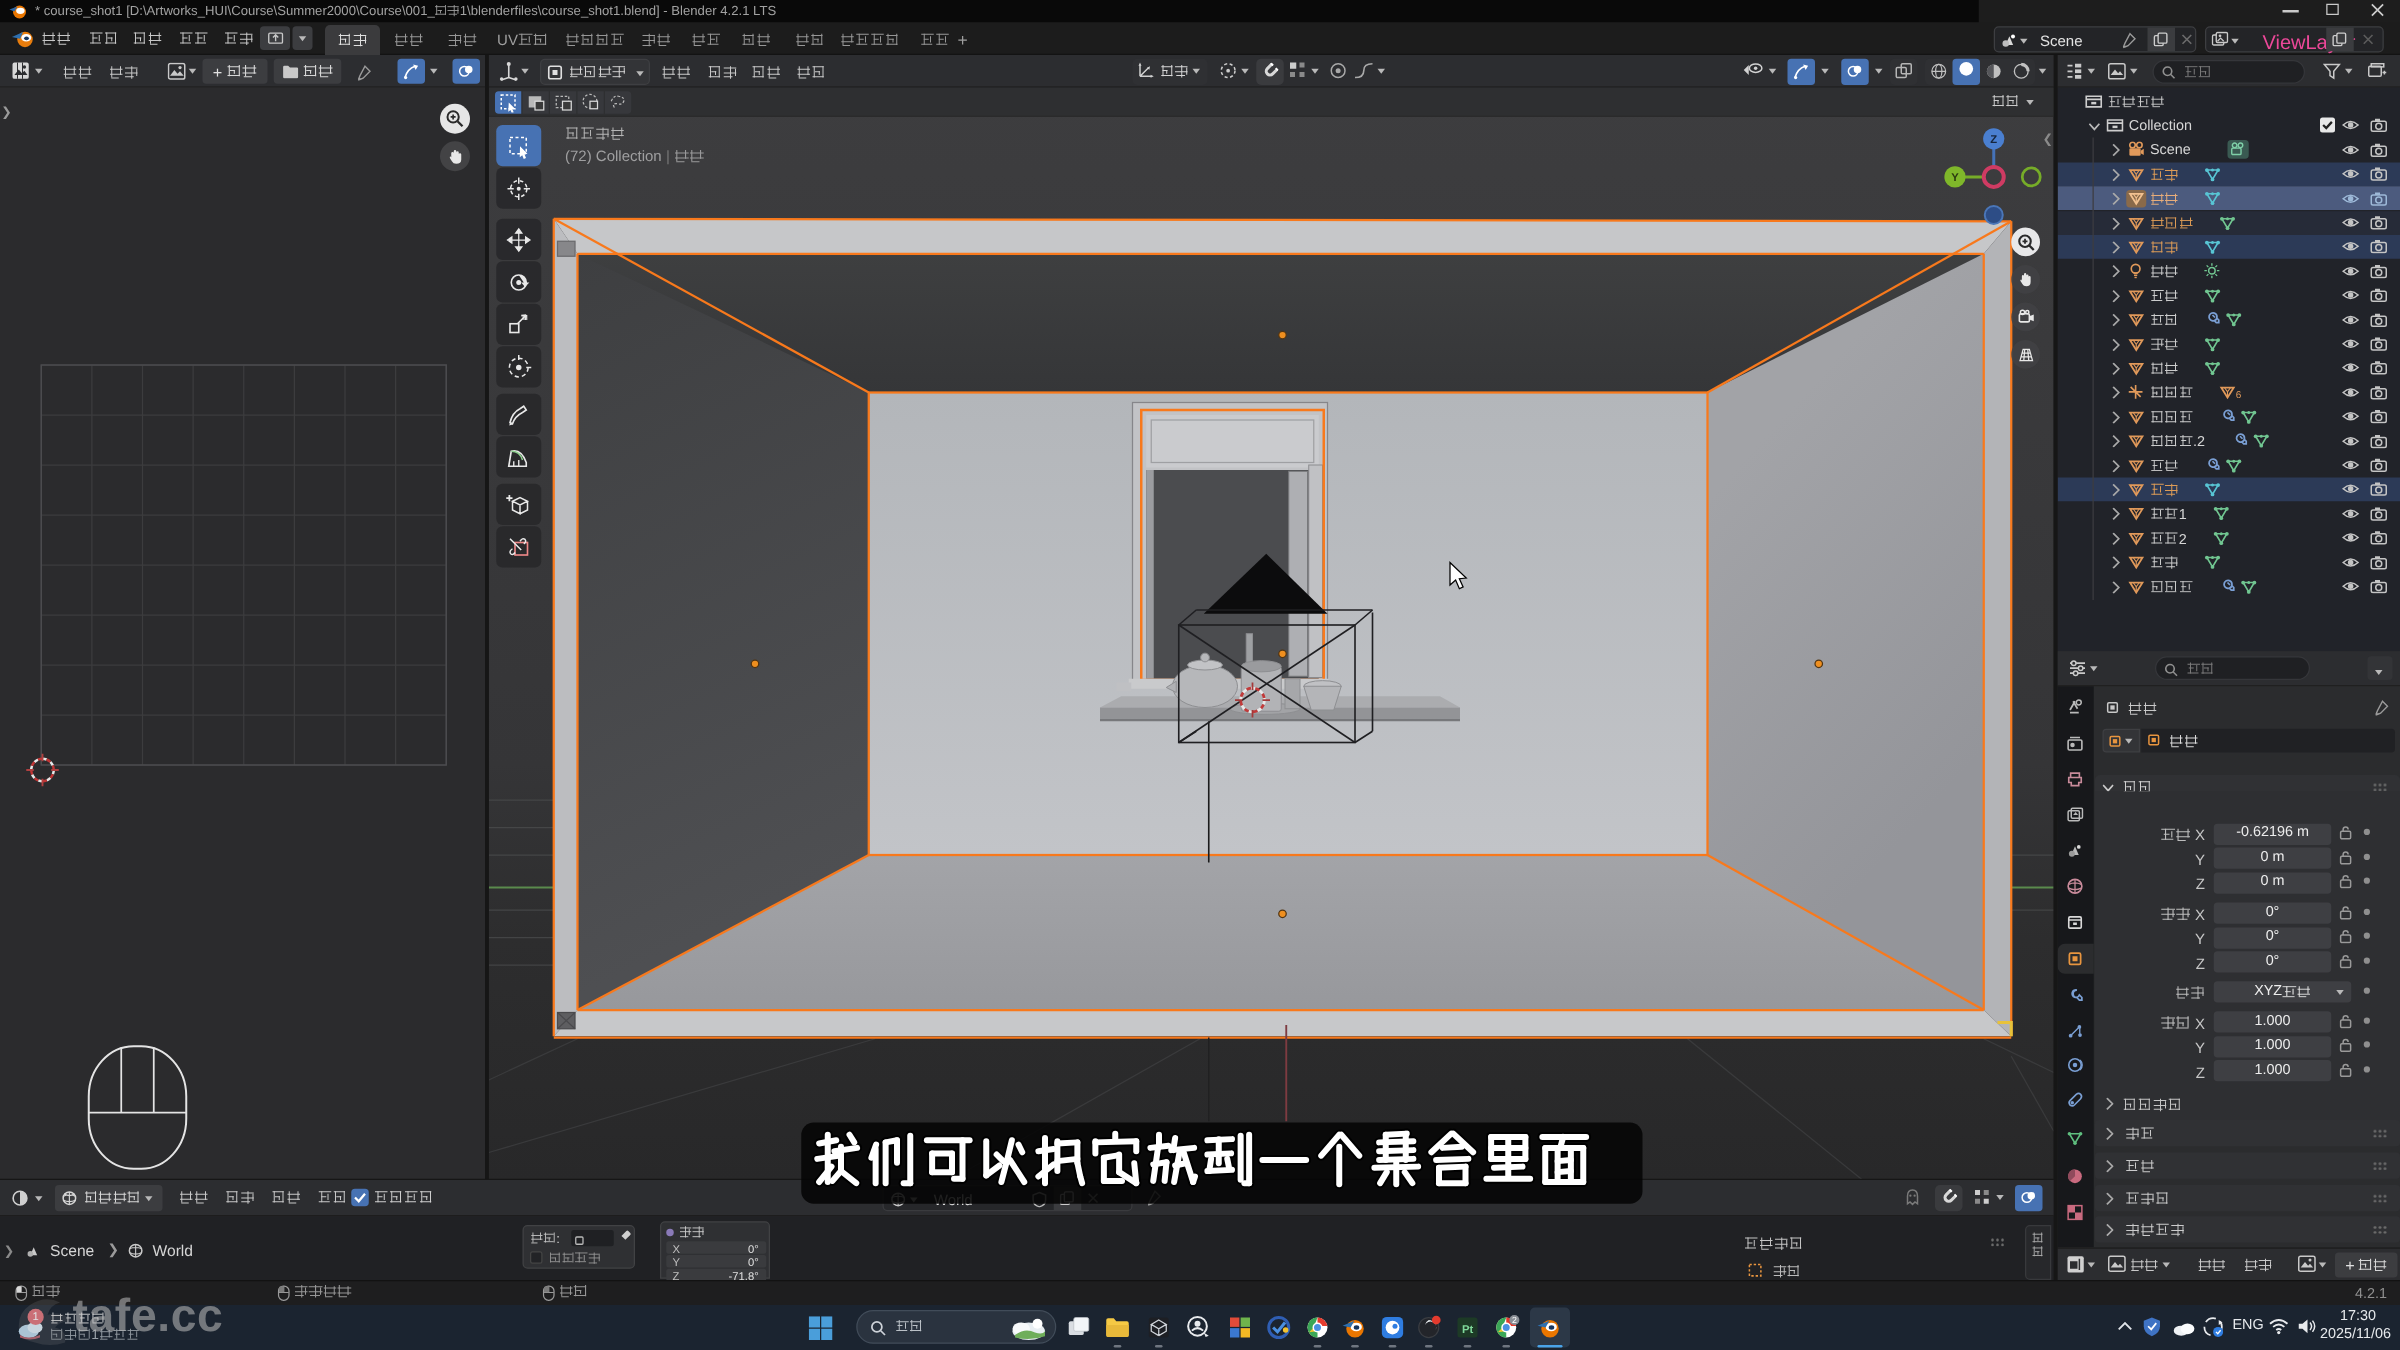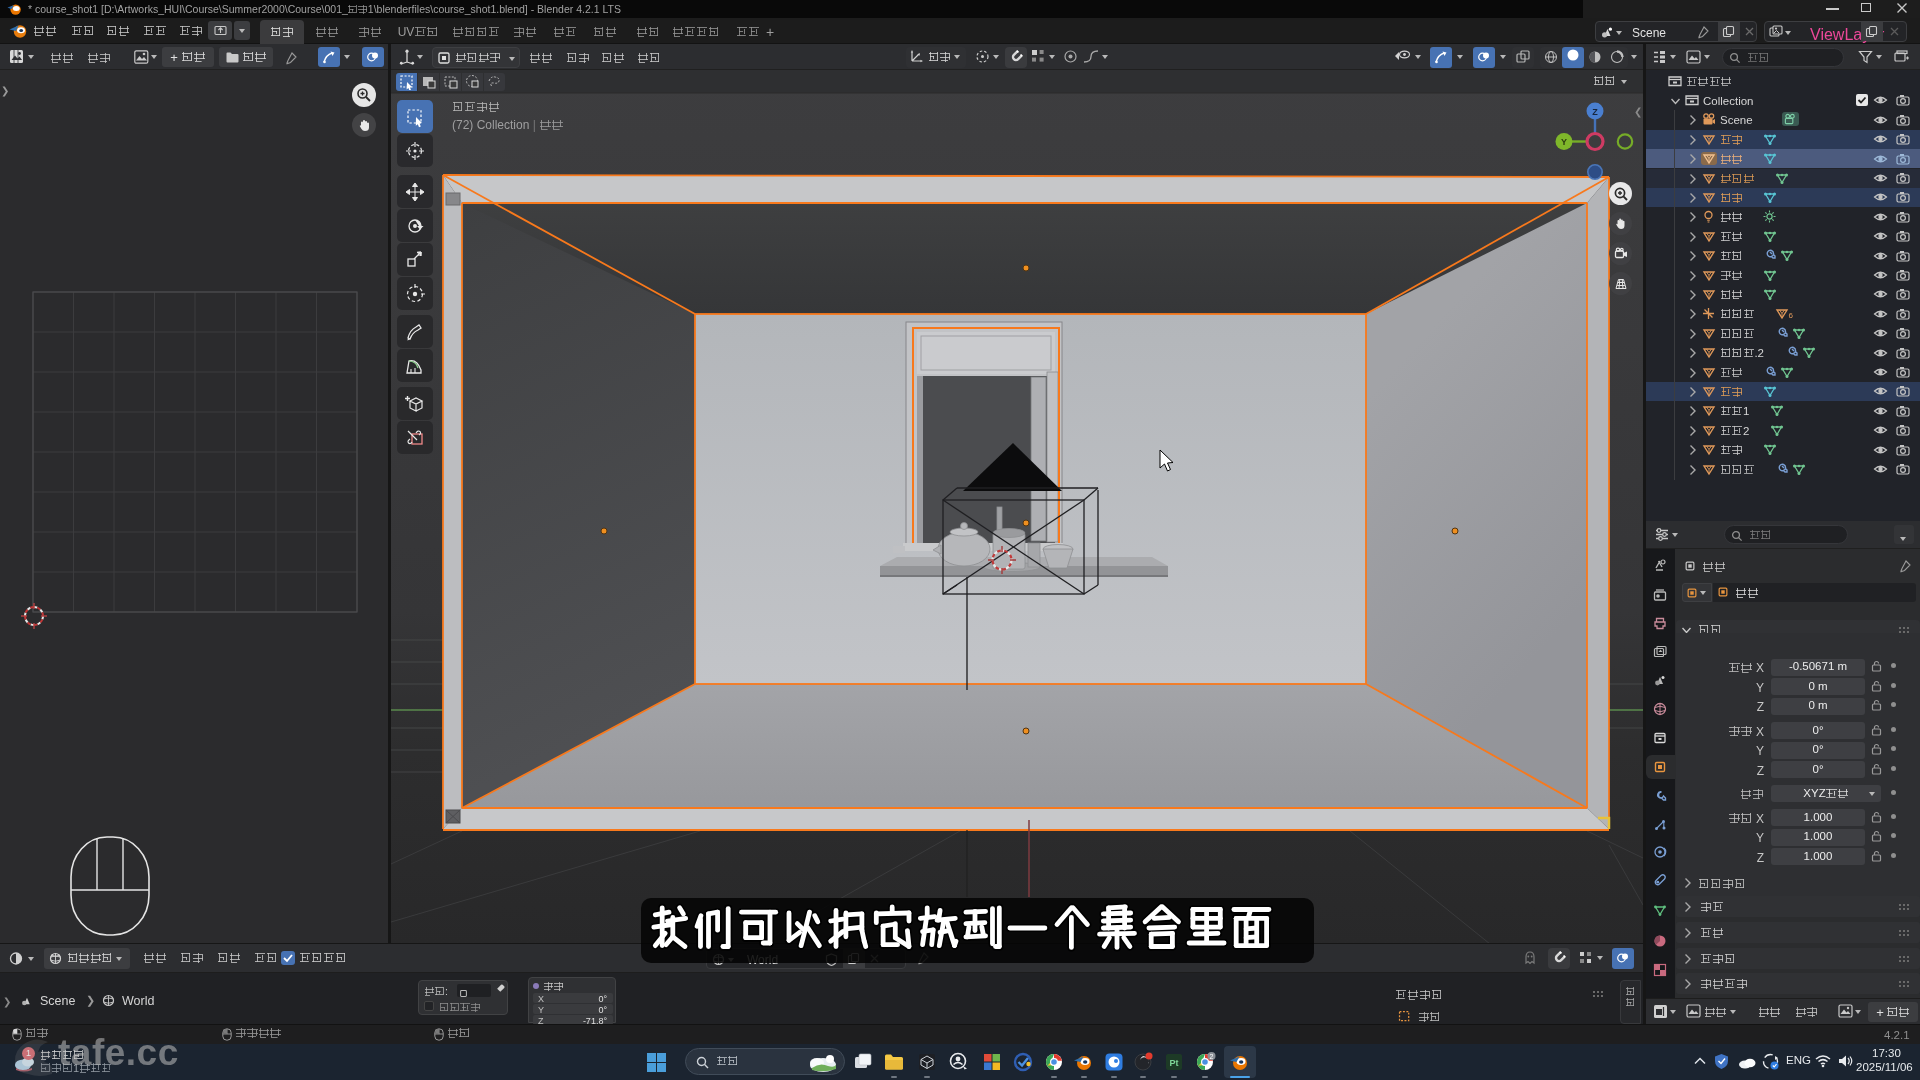--- a/index.html
+++ b/index.html
@@ -1264,21 +1264,21 @@
       </div>
       <div class="abs" style="left:30px;top:99px;width:244px;height:20px;background:#303134;border-radius:4px 4px 0 0">
         <svg class="abs" style="left:6px;top:6px" width="9" height="8">
           <path d="M0.5 2 L4.5 6.5 L8.5 2" stroke="#c9c9c9" stroke-width="1.4" fill="none"></path>
         </svg>
         <div class="abs txt" style="left:22px;top:4px;font-size:12px;color:#dadada"><i class="g g3"></i><i class="g g3"></i></div>
         <div class="dots6 abs" style="left:222px;top:6px"></div>
       </div>
       <div class="abs" style="left:30px;top:112px;width:244px;height:268px;background:#2e2f32">
         <div class="abs txt" style="left:0px;top:29px;width:88px;text-align:right;font-size:12px;color:#c6c6c6"><i class="g g2"></i><i class="g g1"></i> X</div>
-        <div class="abs txt" style="left:95px;top:25.5px;width:94px;height:17px;background:#3e3f43;border-radius:3px;font-size:11.5px;color:#ededed;display:flex;align-items:center;justify-content:center">-0.50671 m</div>
+        <div class="abs txt" style="left:95px;top:25.5px;width:94px;height:17px;background:#3e3f43;border-radius:3px;font-size:11.5px;color:#ededed;display:flex;align-items:center;justify-content:center">-0.62196 m</div>
         <svg class="abs" style="left:195px;top:27px" width="11" height="12" viewBox="0 0 11 12">
           <rect x="1.5" y="5" width="8" height="6" rx="1" fill="none" stroke="#9a9a9a" stroke-width="1.2"></rect>
           <path d="M3.5 5 V3.5 A2 2 0 0 1 7.5 3.5" fill="none" stroke="#9a9a9a" stroke-width="1.2"></path>
         </svg>
         <div class="abs" style="left:215px;top:30px;width:5px;height:5px;border-radius:50%;background:#8f8f8f"></div>
         <div class="abs txt" style="left:0px;top:48.5px;width:88px;text-align:right;font-size:12px;color:#c6c6c6">Y</div>
         <div class="abs txt" style="left:95px;top:45.0px;width:94px;height:17px;background:#3e3f43;border-radius:3px;font-size:11.5px;color:#ededed;display:flex;align-items:center;justify-content:center">0 m</div>
         <svg class="abs" style="left:195px;top:46.5px" width="11" height="12" viewBox="0 0 11 12">
           <rect x="1.5" y="5" width="8" height="6" rx="1" fill="none" stroke="#9a9a9a" stroke-width="1.2"></rect>
           <path d="M3.5 5 V3.5 A2 2 0 0 1 7.5 3.5" fill="none" stroke="#9a9a9a" stroke-width="1.2"></path>

